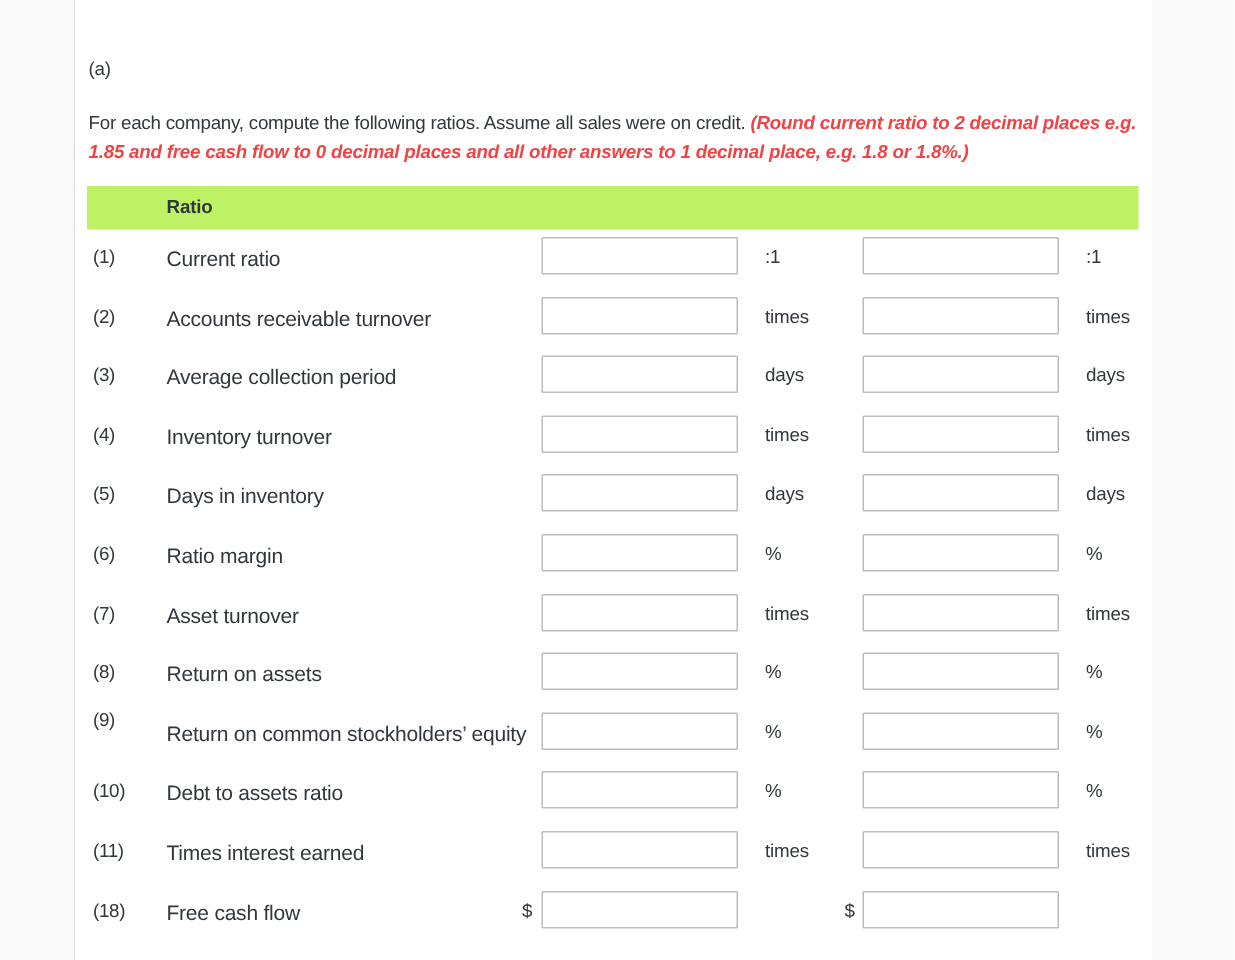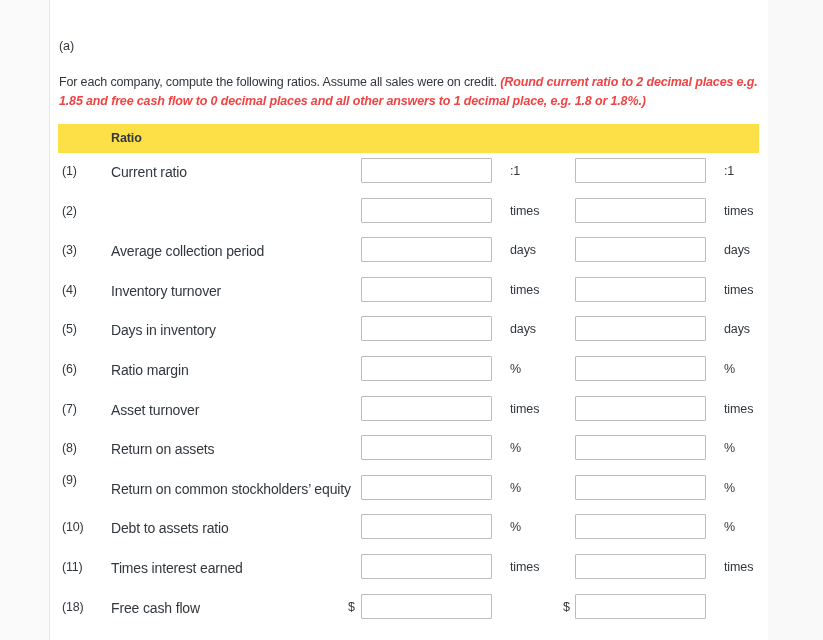--- a/index.html
+++ b/index.html
@@ -69,21 +69,21 @@
   
   .ratio-table {
     position: absolute;
     left: 7px;
     top: 124px;
     width: 701px;
   }
 
   .thead {
     height: 29px;
-    background: #fde047;
+    background: #bef264;
     position: relative;
   }
   .th {
     position: absolute;
     top: 7px;
     font-size: 12.5px;
     font-weight: bold;
     color: #31373d;
     letter-spacing: -0.1px;
   }
@@ -180,20 +180,21 @@
             <div class="row-label">Current ratio</div>
             <div class="cell-prefix prefix-target"></div>
             <input type="text" class="answer-box box-target" value="" style="">
             <div class="unit unit-target">:1</div>
             <div class="cell-prefix prefix-walmart"></div>
             <input type="text" class="answer-box box-walmart" value="" style="">
             <div class="unit unit-walmart">:1</div>
           </div>
           <div class="row">
             <div class="row-num">(2)</div>
+            <div class="row-label">Accounts receivable turnover</div>
             <div class="cell-prefix prefix-target"></div>
             <input type="text" class="answer-box box-target" value="" style="">
             <div class="unit unit-target">times</div>
             <div class="cell-prefix prefix-walmart"></div>
             <input type="text" class="answer-box box-walmart" value="" style="">
             <div class="unit unit-walmart">times</div>
           </div>
           <div class="row">
             <div class="row-num">(3)</div>
             <div class="row-label">Average collection period</div>

